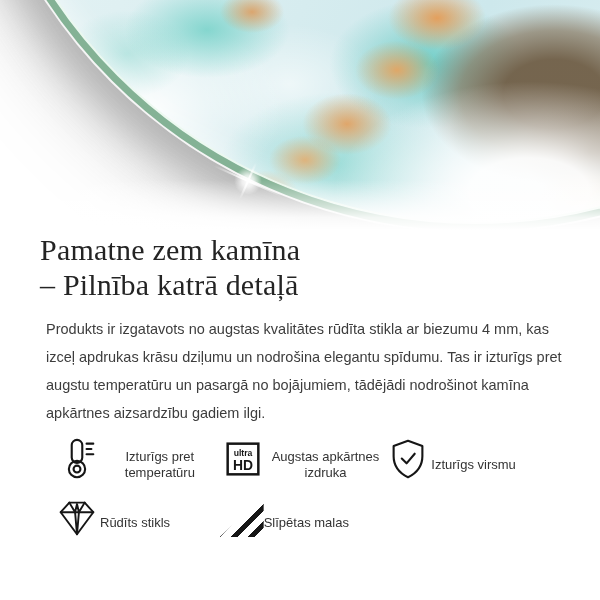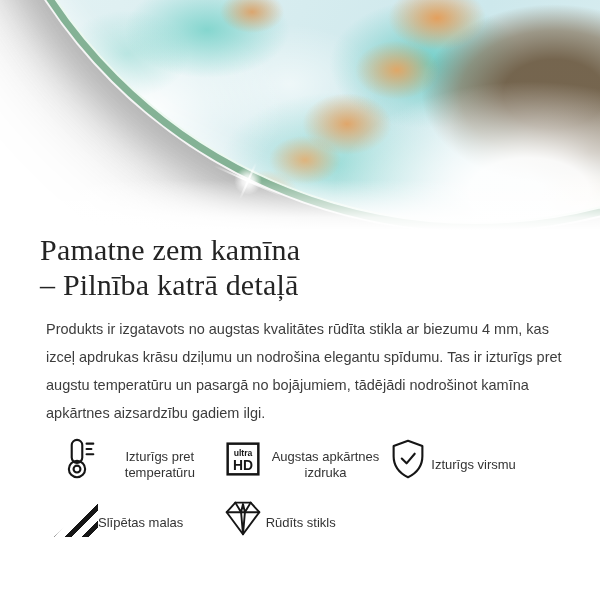--- a/index.html
+++ b/index.html
@@ -135,33 +135,33 @@
           <svg class="icon-svg" width="46" height="46" viewBox="0 0 48 48" fill="none" stroke="#161616" stroke-width="2.2" stroke-linecap="round" stroke-linejoin="round">
             <path d="M24 5 L39 10.5 V21 C39 31.5 33 38.5 24 43 C15 38.5 9 31.5 9 21 V10.5 Z"></path>
             <path d="M17.5 23.5 L22.5 28.5 L31 18.5"></path>
           </svg>
         </div>
         <div class="label">Izturīgs virsmu</div>
       </div>
 
       <div class="feature">
         <div class="icon-box">
-          <div class="hatch-tri"></div>
-        </div>
-        <div class="label">Slīpētas malas</div>
-      </div>
-
-      <div class="feature">
-        <div class="icon-box">
           <svg class="icon-svg" width="46" height="46" viewBox="0 0 48 48" fill="none" stroke="#161616" stroke-width="2" stroke-linecap="round" stroke-linejoin="round">
             <path d="M7 19 L16 9 H32 L41 19 L24 42 Z"></path>
             <path d="M7 19 H41"></path>
             <path d="M16 9 L22 19 L24 10.5 L26 19 L32 9"></path>
             <path d="M22 19 L24 42 M26 19 L24 42"></path>
           </svg>
         </div>
         <div class="label">Rūdīts stikls</div>
       </div>
 
+      <div class="feature">
+        <div class="icon-box">
+          <div class="hatch-tri"></div>
+        </div>
+        <div class="label">Slīpētas malas</div>
+      </div>
+
 
     </div>
   </section>
 </div>
 
 </body></html>

